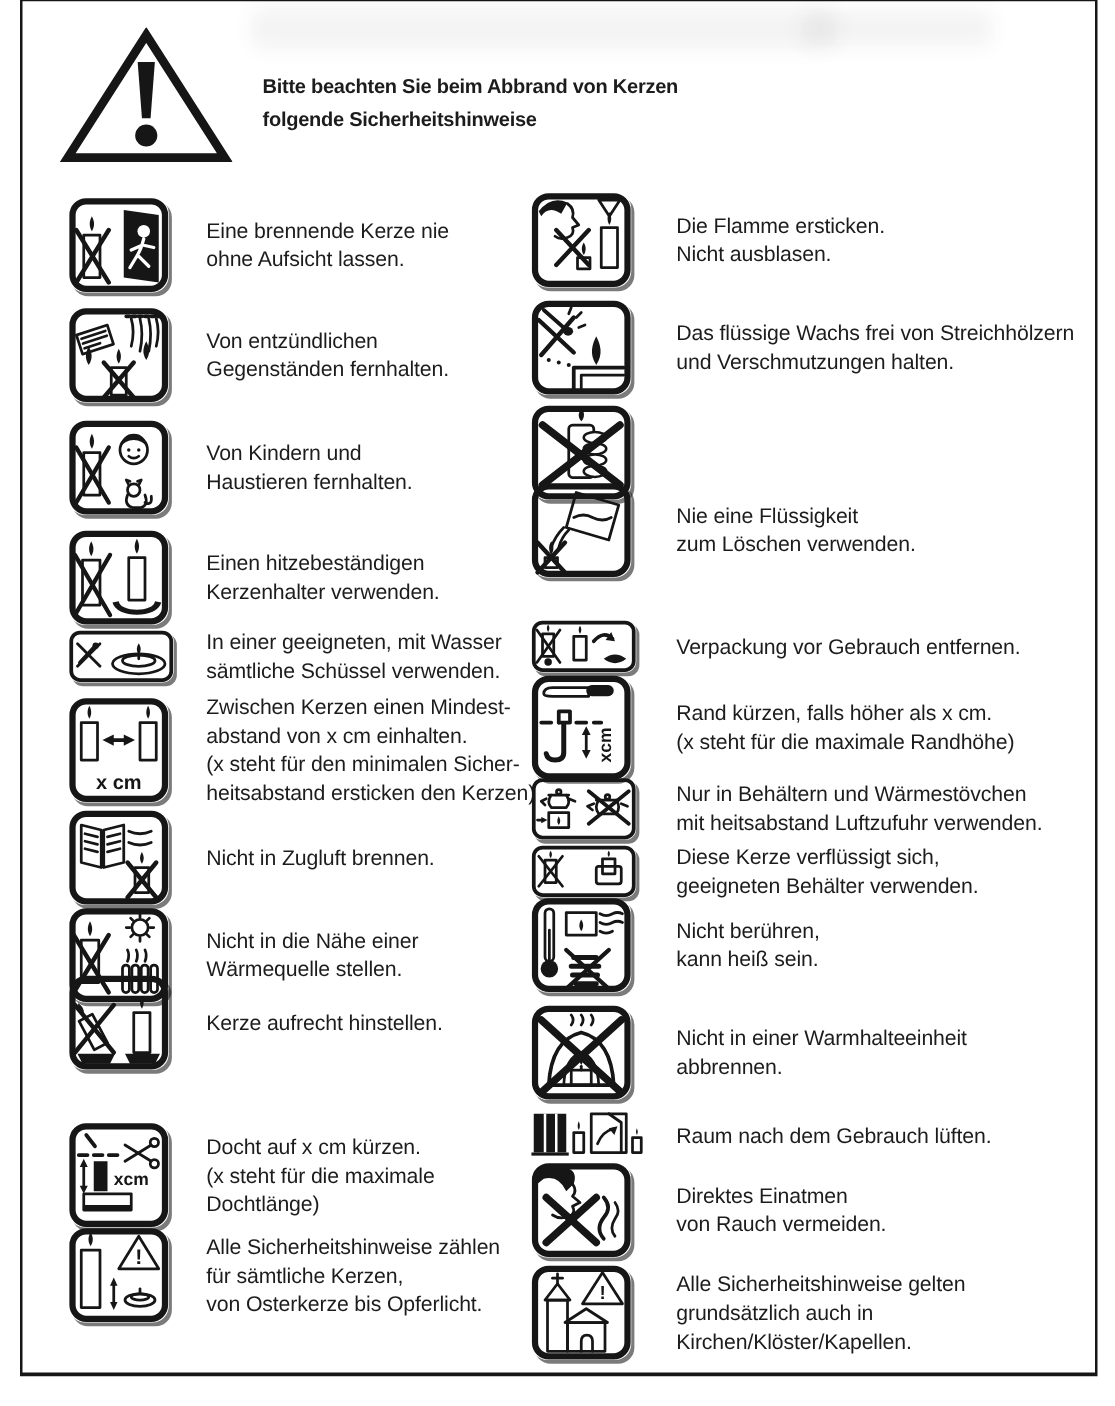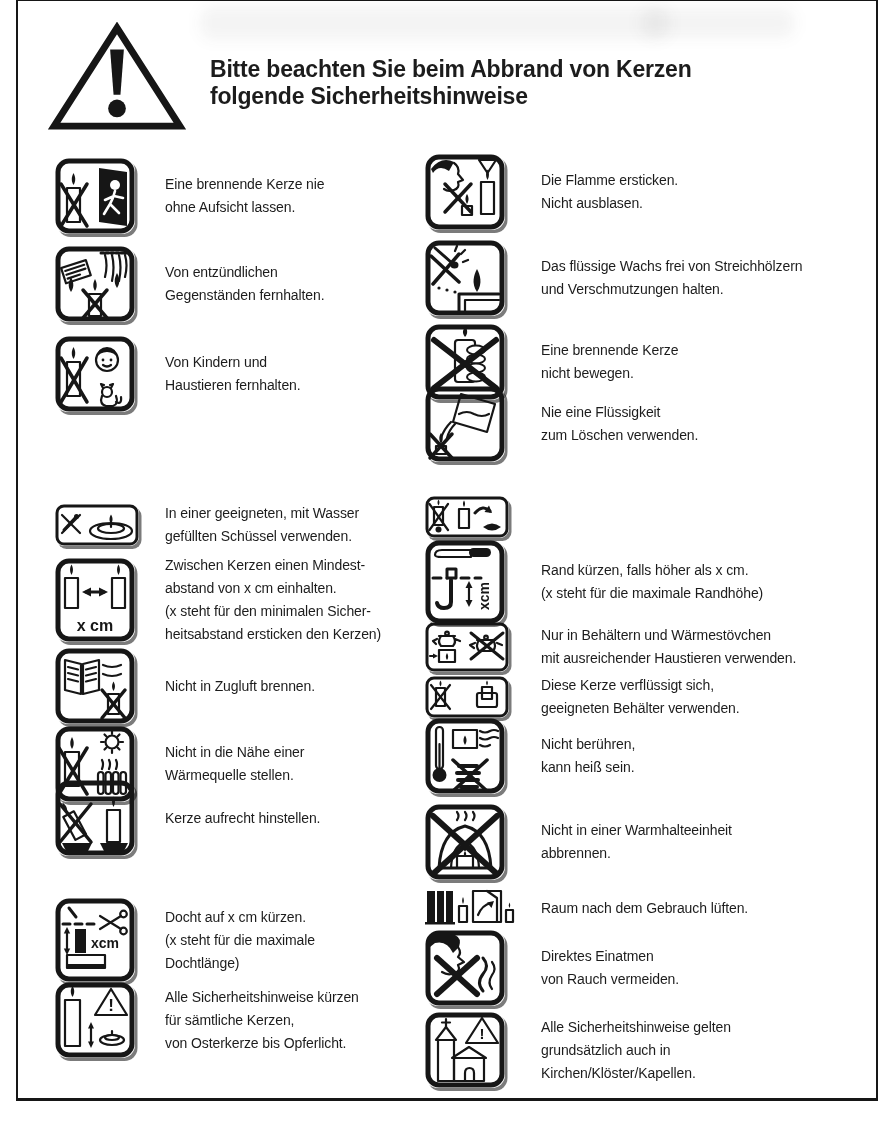--- a/index.html
+++ b/index.html
@@ -2,31 +2,31 @@
 <html><head>
 <meta charset="utf-8">
 <style>
   html,body{margin:0;padding:0;background:#ffffff;}
   #page{position:relative;width:892px;height:1125px;background:#ffffff;overflow:hidden;
         font-family:"Liberation Sans",sans-serif;color:#1c1c1c;}
   #frame{position:absolute;left:16px;top:0px;width:858px;height:1097px;
          border:2px solid #161616;border-top-width:1px;border-bottom-width:3px;pointer-events:none;}
   .artifact{position:absolute;background:rgba(40,40,40,0.05);filter:blur(7px);border-radius:12px;}
   #hdr-triangle{position:absolute;left:48px;top:22px;width:138px;height:110px;}
-  #title{position:absolute;left:210px;top:56px;font-size:23px;font-weight:700;
+  #title{position:absolute;left:210px;top:56px;font-size:16px;font-weight:700;
          line-height:27px;white-space:pre-line;letter-spacing:-0.2px;}
   .row{position:absolute;display:flex;align-items:center;}
   .row.l{left:55px;}
   .row.l .txt{margin-left:22px;}
   .row.r{left:425px;}
   .row.r .txt{margin-left:28px;}
   .icon-cell{width:88px;flex:0 0 88px;display:flex;justify-content:flex-start;align-items:center;}
   .icon-shadow{border-radius:13px;box-shadow:2.5px 3px 0 rgba(15,15,15,0.55);font-size:0;line-height:0;}
   .icon-shadow.wide{border-radius:9px;}
-  .txt{font-size:14px;line-height:23px;white-space:pre-line;letter-spacing:-0.1px;}
+  .txt{font-size:17px;line-height:23px;white-space:pre-line;letter-spacing:-0.1px;}
   
   svg .b{fill:none;stroke:#161616;stroke-width:5;}
   svg .bt{fill:none;stroke:#161616;stroke-width:3;}
   svg .s2{fill:none;stroke:#161616;stroke-width:2.2;stroke-linecap:round;stroke-linejoin:round;}
   svg .s3{fill:none;stroke:#161616;stroke-width:3;stroke-linecap:round;stroke-linejoin:round;}
   svg .s4{fill:none;stroke:#161616;stroke-width:4;stroke-linecap:round;stroke-linejoin:round;}
   svg .x{fill:none;stroke:#161616;stroke-width:3.5;stroke-linecap:round;}
   svg .X{fill:none;stroke:#161616;stroke-width:6;stroke-linecap:round;}
   svg .f{fill:#161616;stroke:none;}
   svg .fw{fill:#ffffff;stroke:#161616;stroke-width:2;}
@@ -107,38 +107,55 @@
             <circle class="f" cx="56" cy="24" r="1.4"></circle>
         <path class="s2" d="M48,29 q4,3 8,0"></path>
         <circle class="s2" cx="52" cy="56" r="5"></circle>
         <path class="s2" d="M48,52 l-2,-4 3,1 M56,52 l2,-4 -3,1 M47,60 q-3,8 4,10 h7 q6,-2 3,-10 M61,66 q6,3 5,-5"></path>
       </svg></span>
       </div>
     <div class="txt">Von Kindern und
 Haustieren fernhalten.</div>
   </div>
 
+  <div class="row l" style="top:424px">
+    <div class="icon-cell">
+        <span class="icon-shadow">
+      <svg width="80" height="76" viewBox="0 0 80 76">
+        <rect class="b" x="3" y="3" width="74" height="70" rx="11"></rect>
+        <rect class="s2" x="11" y="24" width="14" height="36"></rect>
+        <path class="f" d="M18,21 C15,16 16.5,12 18,9 C19.5,12 21,16 18,21 Z"></path>
+        <line class="x" x1="5" y1="20" x2="33" y2="68"></line>
+            <line class="x" x1="33" y1="20" x2="5" y2="68"></line>
+        <rect class="s2" x="48" y="22" width="13" height="34"></rect>
+        <path class="f" d="M54.5,19 C51.5,14 53,10 54.5,7 C56,10 57.5,14 54.5,19 Z"></path>
+        <path class="f" d="M40,57 C41,66 68,66 69,57 L74,58 C71,71 38,71 35,58 Z"></path>
+      </svg></span>
+      </div>
+    <div class="txt">Einen hitzebeständigen
+Kerzenhalter verwenden.</div>
+  </div>
 
   <div class="row l" style="top:502px">
     <div class="icon-cell">
         <span class="icon-shadow wide">
       <svg width="84" height="42" viewBox="0 0 84 42">
         <rect class="bt" x="2" y="2" width="80" height="38" rx="7"></rect>
         <line class="s3" x1="9" y1="26" x2="21" y2="13"></line>
             <circle class="f" cx="21.5" cy="12.5" r="2.5"></circle>
         <line class="s2" x1="7" y1="11" x2="25" y2="29"></line>
             <line class="s2" x1="25" y1="11" x2="7" y2="29"></line>
         <ellipse class="s2" cx="56" cy="27" rx="21" ry="8"></ellipse>
         <ellipse class="s2" cx="56" cy="24.5" rx="13" ry="4.5"></ellipse>
         <line class="s2" x1="56" y1="23" x2="56" y2="19.5"></line>
         <path class="f" d="M56,20 C53.5,16 54.5,13 56,10.5 C57.5,13 58.5,16 56,20 Z"></path>
       </svg></span>
       </div>
     <div class="txt">In einer geeigneten, mit Wasser
-gefüllten Schüssel verwenden.</div>
+sämtliche Schüssel verwenden.</div>
   </div>
 
   <div class="row l" style="top:554px">
     <div class="icon-cell">
         <span class="icon-shadow">
       <svg width="80" height="84" viewBox="0 0 80 84">
         <rect class="b" x="3" y="3" width="74" height="78" rx="11"></rect>
         <rect class="s2" x="10" y="20" width="13" height="30"></rect>
         <path class="f" d="M16.5,17 C14,12.5 15.2,9 16.5,6.5 C17.8,9 19,12.5 16.5,17 Z"></path>
         <rect class="s2" x="57" y="20" width="13" height="30"></rect>
@@ -248,21 +265,21 @@
         <polygon class="s2" points="56,7 72,33 40,33"></polygon>
         <text x="56" y="29" text-anchor="middle" class="it" font-size="17">!</text>
         <line class="s2" x1="36" y1="44" x2="36" y2="62"></line>
         <polygon class="f" points="36,40 33,46.5 39,46.5"></polygon>
             <polygon class="f" points="36,66 33,59.5 39,59.5"></polygon>
         <ellipse class="s2" cx="57" cy="58" rx="12" ry="5"></ellipse>
         <ellipse class="s2" cx="57" cy="55.5" rx="7" ry="2.5"></ellipse>
         <line class="s2" x1="57" y1="53" x2="57" y2="49"></line>
       </svg></span>
       </div>
-    <div class="txt">Alle Sicherheitshinweise kürzen
+    <div class="txt">Alle Sicherheitshinweise zählen
 für sämtliche Kerzen,
 von Osterkerze bis Opferlicht.</div>
   </div>
 
   <div class="row r" style="top:154px">
     <div class="icon-cell">
         <span class="icon-shadow">
       <svg width="80" height="76" viewBox="0 0 80 76">
         <rect class="b" x="3" y="3" width="74" height="70" rx="11"></rect>
         <path class="f" d="M6,15 Q16,2 29,8 L24,17 Q14,10 8,19 Z"></path>
@@ -310,22 +327,20 @@
         <rect class="s2" x="30" y="16" width="20" height="42" rx="3"></rect>
         <path class="f" d="M40,13 C36.5,8.5 38,5 41,2.5 C42,5.5 43.5,9.5 40,13 Z"></path>
         <ellipse class="fw" cx="51" cy="26" rx="9" ry="4.5"></ellipse>
         <ellipse class="fw" cx="51" cy="35" rx="9" ry="4.5"></ellipse>
         <ellipse class="fw" cx="51" cy="44" rx="9" ry="4.5"></ellipse>
         <ellipse class="fw" cx="51" cy="53" rx="9" ry="4.5"></ellipse>
         <line class="X" x1="9" y1="16" x2="71" y2="64"></line>
             <line class="X" x1="71" y1="16" x2="9" y2="64"></line>
       </svg></span>
       </div>
-    <div class="txt">Eine brennende Kerze
-nicht bewegen.</div>
   </div>
 
   <div class="row r" style="top:386px">
     <div class="icon-cell">
         <span class="icon-shadow">
       <svg width="80" height="76" viewBox="0 0 80 76">
         <rect class="b" x="3" y="3" width="74" height="70" rx="11"></rect>
         <polygon class="s2" points="36,8 70,18 62,46 28,36"></polygon>
         <path class="s2" d="M34,28 q8,-4 15,0 q8,4 15,0"></path>
         <path class="s2" d="M30,38 q-6,6 -8,14 M26,36 q-7,7 -10,16"></path>
@@ -349,20 +364,21 @@
         <circle class="f" cx="13.5" cy="33.5" r="3"></circle>
         <line class="s2" x1="4.5" y1="8" x2="23" y2="34"></line>
             <line class="s2" x1="23" y1="8" x2="4.5" y2="34"></line>
         <rect class="s2" x="34" y="13" width="10" height="19"></rect>
         <path class="f" d="M39,11 C37.2,8 38.1,6 39,4.5 C39.9,6 40.8,8 39,11 Z"></path>
         <path class="s3" d="M50,17 q8,-9 15,-2"></path>
         <polygon class="f" points="67,17 59.5,16 64,9.5"></polygon>
         <path class="f" d="M58,31 q9,-7 18,0 q-9,7 -18,0 Z"></path>
       </svg></span>
       </div>
+    <div class="txt">Verpackung vor Gebrauch entfernen.</div>
   </div>
 
   <div class="row r" style="top:540px">
     <div class="icon-cell">
         <span class="icon-shadow">
       <svg width="80" height="84" viewBox="0 0 80 84">
         <rect class="b" x="3" y="3" width="74" height="78" rx="11"></rect>
         <path class="s2" d="M10,15 q0,-5 7,-5 l29,0 0,7 -29,0 q-7,0 -7,-2 Z"></path>
         <rect class="f" x="44" y="8" width="22" height="9" rx="4.5"></rect>
         <line class="s3" x1="8" y1="38" x2="56" y2="38" stroke-dasharray="8,6"></line>
@@ -389,21 +405,21 @@
         <path class="f" d="M22,38 C20,35 21,33 22,31 C23,33 24,35 22,38 Z"></path>
         <line class="s2" x1="5" y1="34" x2="10" y2="34"></line>
             <polygon class="f" points="13,34 8,31.5 8,36.5"></polygon>
         <path class="s2" d="M52,18 h18 M54,18 q-4,6 0,11 h14 q4,-5 0,-11 M50,21 l-5,2 4,3 M72,21 l5,2"></path>
         <circle class="s2" cx="61" cy="15.5" r="1.8"></circle>
         <line class="s3" x1="46" y1="11" x2="78" y2="37"></line>
             <line class="s3" x1="78" y1="11" x2="46" y2="37"></line>
       </svg></span>
       </div>
     <div class="txt">Nur in Behältern und Wärmestövchen
-mit ausreichender Haustieren verwenden.</div>
+mit heitsabstand Luftzufuhr verwenden.</div>
   </div>
 
   <div class="row r" style="top:674px">
     <div class="icon-cell">
         <span class="icon-shadow wide">
       <svg width="84" height="42" viewBox="0 0 84 42">
         <rect class="bt" x="2" y="2" width="80" height="38" rx="7"></rect>
         <rect class="s2" x="11" y="12" width="9" height="18"></rect>
         <path class="f" d="M15.5,10.5 C13.8,7.8 14.6,6 15.5,4.5 C16.4,6 17.2,7.8 15.5,10.5 Z"></path>
         <line class="s2" x1="6" y1="9" x2="25" y2="33"></line>

